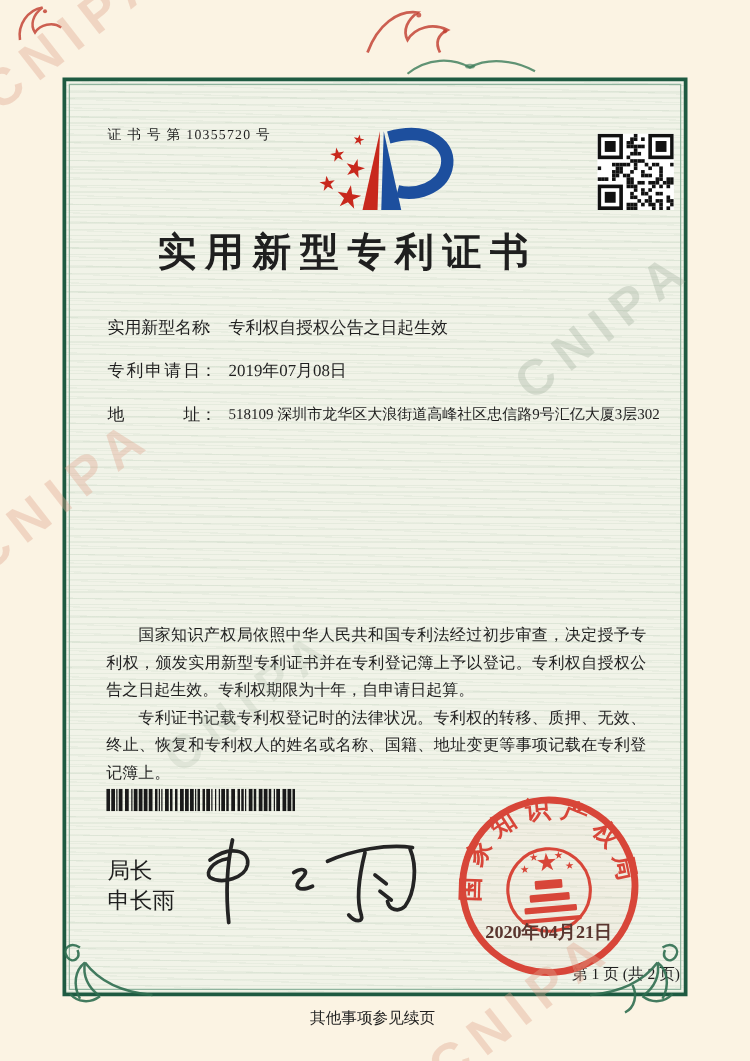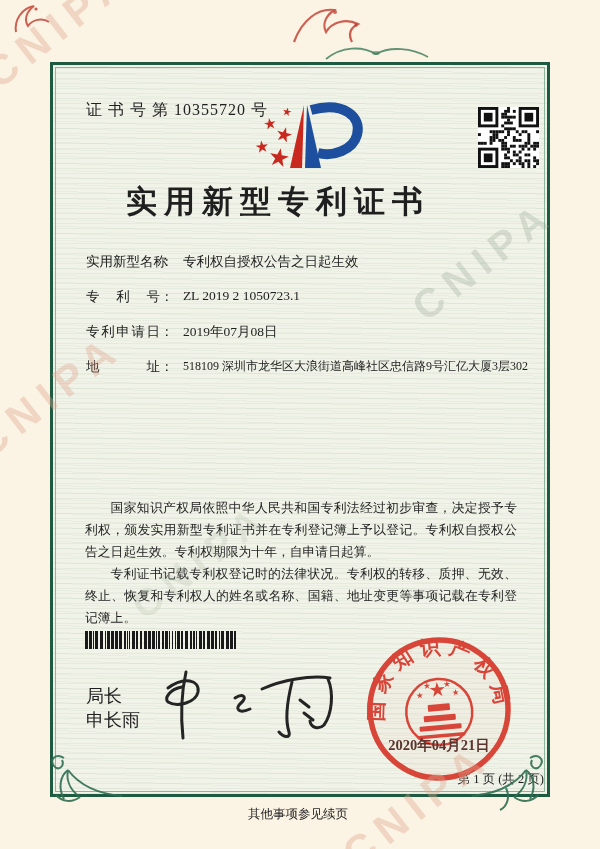--- a/index.html
+++ b/index.html
@@ -24,21 +24,21 @@
     border:3px solid #1e5a41;
     background:
       repeating-linear-gradient(0deg, rgba(120,160,125,0.10) 0px, rgba(120,160,125,0.10) 1px, transparent 1px, transparent 5px),
       repeating-linear-gradient(2deg, rgba(120,160,125,0.07) 0px, rgba(120,160,125,0.07) 1px, transparent 1px, transparent 7px),
       #f1f3e8;
     z-index:1;
   }
   .frame::before{content:'';position:absolute;inset:2px;border:1px solid #8fb49e;pointer-events:none;}
 
   
-  .cert-no{position:absolute;left:86px;top:100px;font-size:16px;letter-spacing:1px;z-index:5;}
+  .cert-no{position:absolute;left:86px;top:100px;font-size:11px;letter-spacing:1px;z-index:5;}
   .logo{position:absolute;left:238px;top:97px;width:132px;height:80px;z-index:5;}
   .qr{position:absolute;left:478px;top:107px;width:61px;height:61px;background:#fff;z-index:5;}
   .title{position:absolute;left:0;top:181px;width:556px;text-align:center;
          font-size:31px;font-weight:bold;letter-spacing:7px;z-index:5;}
 
   
   .fields{position:absolute;left:86px;top:253px;width:440px;font-size:13.5px;z-index:5;}
   .frow{height:35px;white-space:nowrap;}
   .flabel{display:inline-block;width:74px;text-align:justify;text-align-last:justify;vertical-align:top;}
   .fcolon{display:inline-block;vertical-align:top;}
@@ -252,24 +252,20 @@
     </svg>
 
   <div class="title">实用新型专利证书</div>
 
   <div class="fields">
     <div class="frow">
       <span class="flabel">实用新型名称</span><span class="fcolon">：</span>
       <span class="fvalue">专利权自授权公告之日起生效</span>
     </div>
     <div class="frow">
-      <span class="flabel">专利号</span><span class="fcolon">：</span>
-      <span class="fvalue">ZL 2019 2 1050723.1</span>
-    </div>
-    <div class="frow">
       <span class="flabel">专利申请日</span><span class="fcolon">：</span>
       <span class="fvalue">2019年07月08日</span>
     </div>
     <div class="frow">
       <span class="flabel">地址</span><span class="fcolon">：</span>
       <span class="fvalue addr">518109 深圳市龙华区大浪街道高峰社区忠信路9号汇亿大厦3层302</span>
     </div>
   </div>
 
   <div class="body-text">

